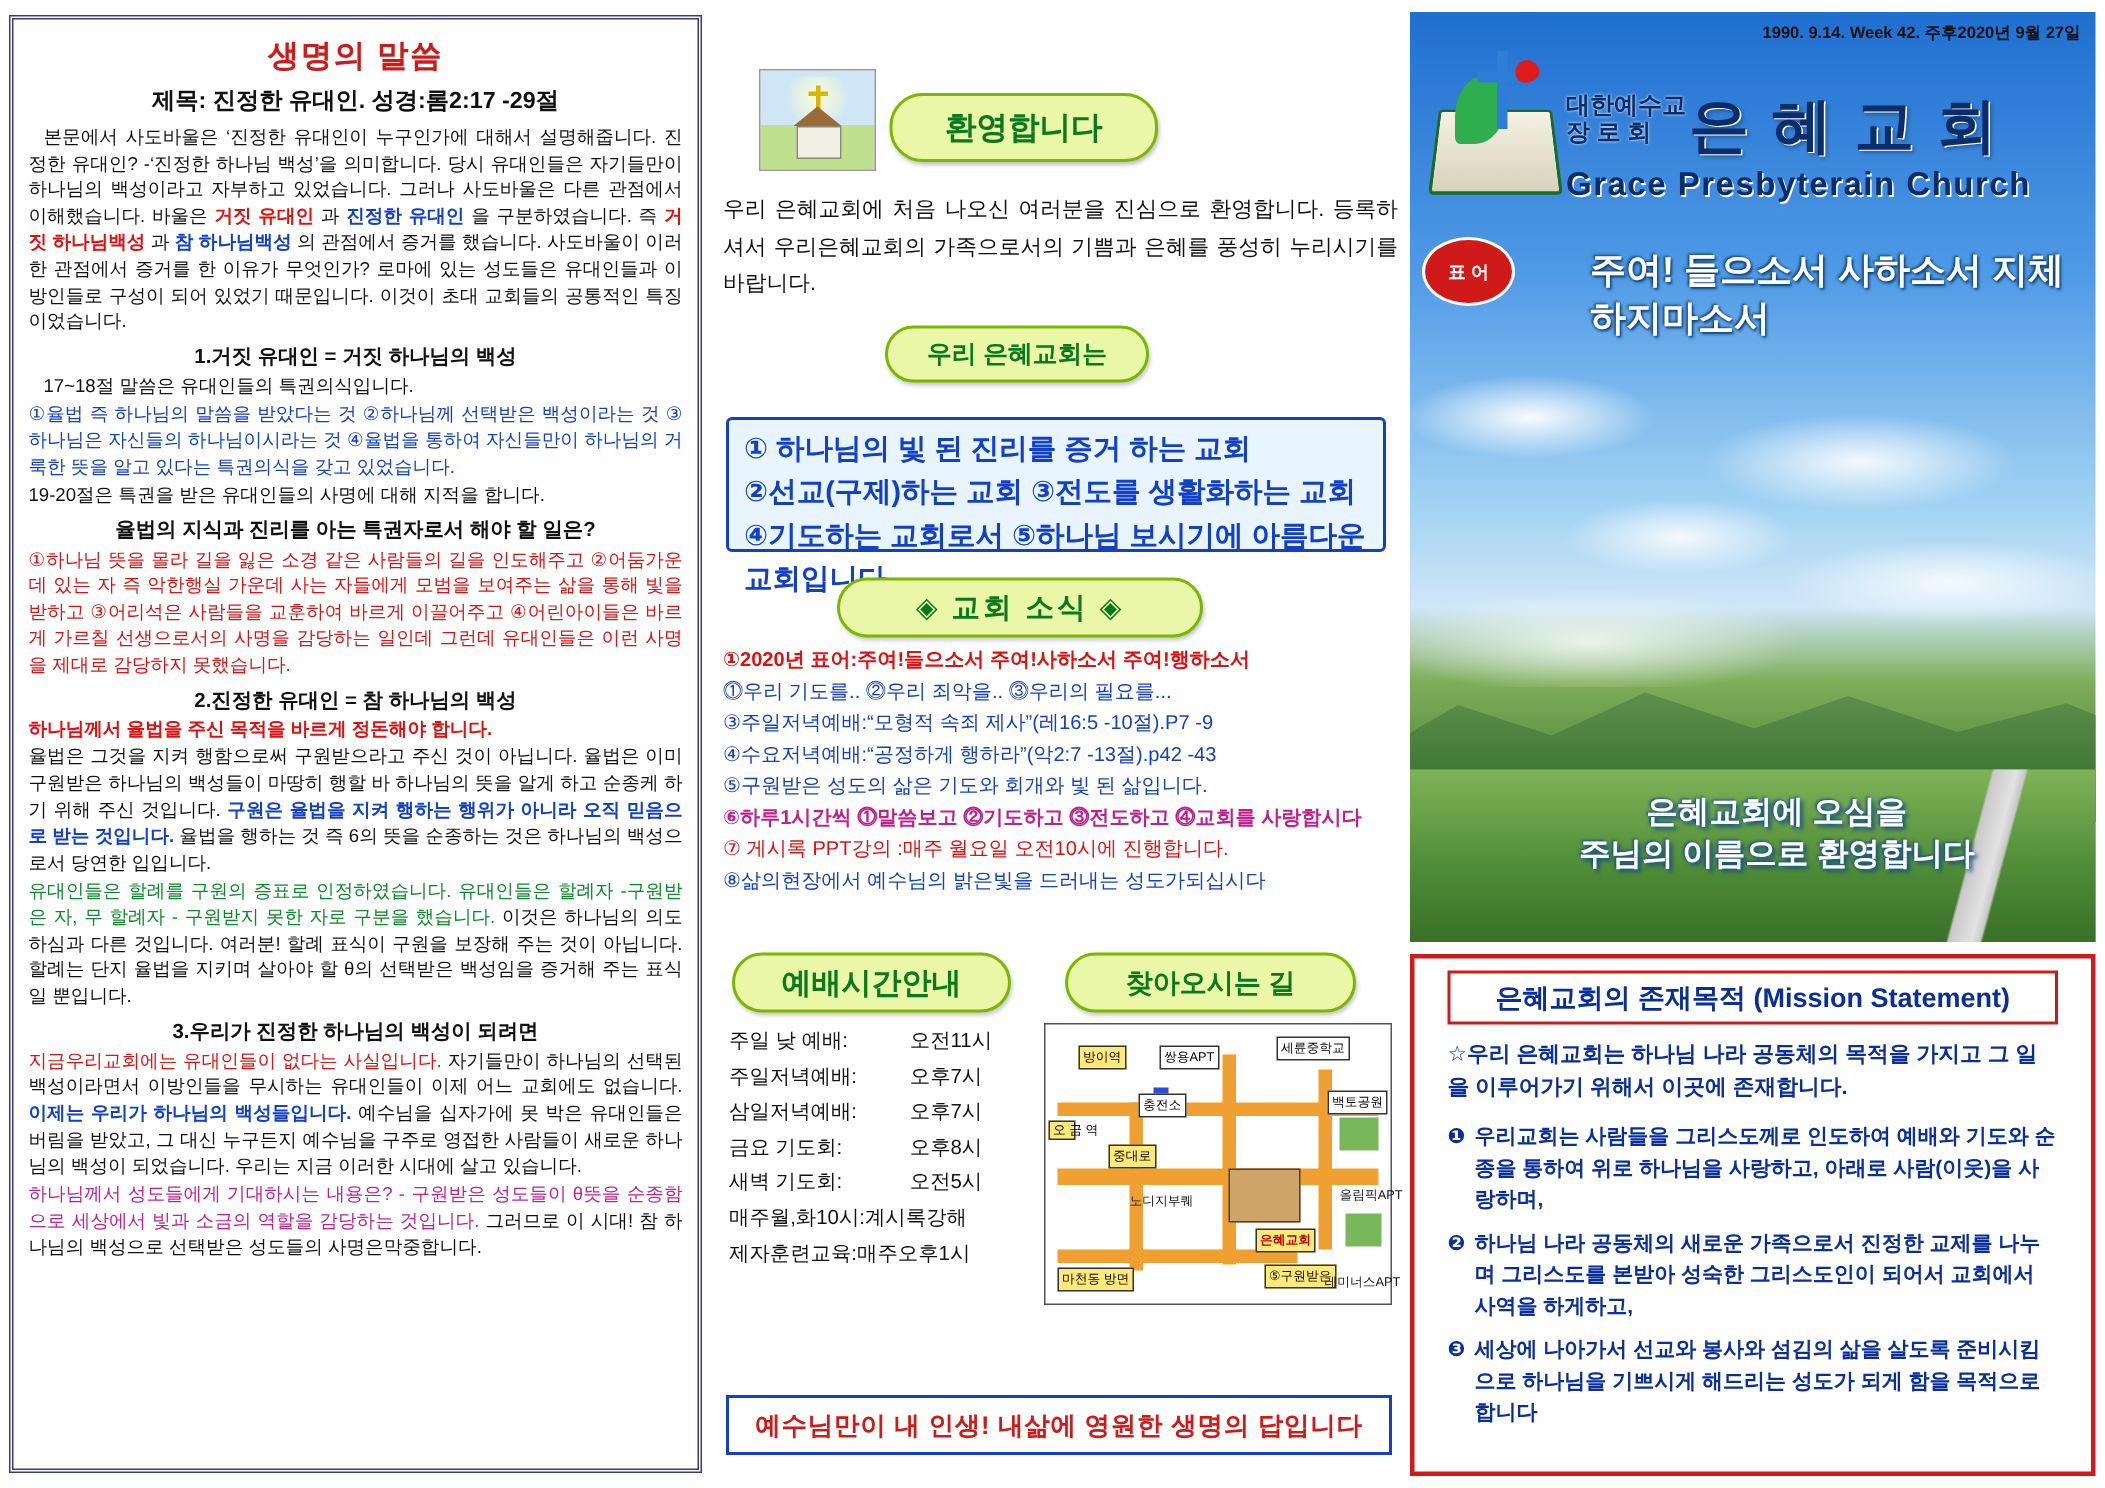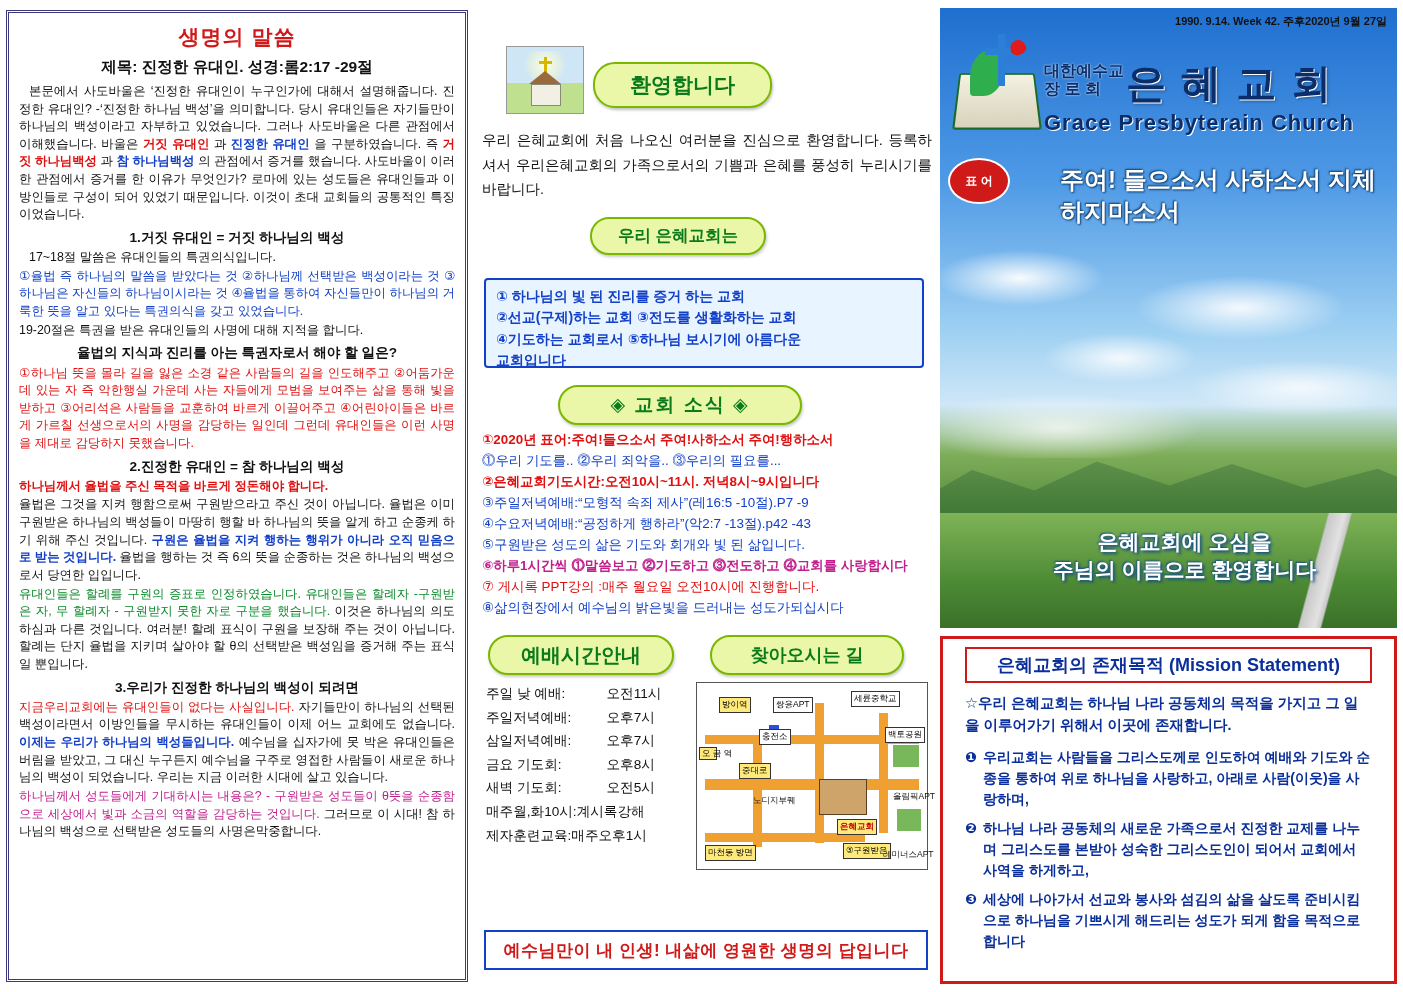--- a/index.html
+++ b/index.html
@@ -50,21 +50,21 @@
   .badge-sm{background:#eaf7a8;border:2px solid #7ab800;border-radius:20px;
     display:flex;align-items:center;justify-content:center;
     color:#0a7a1a;font-weight:bold;box-shadow:1px 2px 3px rgba(0,0,0,.22);}
   .ourchurch-badge{position:absolute;left:112px;top:207px;width:172px;height:34px;font-size:16.5px;}
   .news-badge{position:absolute;left:80px;top:375px;width:240px;height:36px;font-size:19px;letter-spacing:2px;}
   .worship-badge{position:absolute;left:10px;top:625px;width:182px;height:36px;font-size:20px;}
   .way-badge{position:absolute;left:232px;top:625px;width:190px;height:36px;font-size:18px;}
 
   .blue-box{position:absolute;left:6px;top:268px;width:440px;height:90px;
     background:#e8f4ff;border:2px solid #1340c8;border-radius:4px;padding:6px 10px;box-sizing:border-box;
-    color:#1340c8;font-size:14px;line-height:1.52;font-weight:bold;}
+    color:#1340c8;font-size:19px;line-height:1.52;font-weight:bold;}
 
   .news-list{position:absolute;left:4px;top:420px;width:452px;font-size:13.4px;line-height:1.49;}
   .news-list div{margin-bottom:1px;}
 
   .time-table{position:absolute;left:6px;top:672px;width:200px;font-size:13.6px;line-height:1.0;}
   .time-table table{border-collapse:collapse;width:100%;}
   .time-table td{padding:5px 2px;color:#111;}
   .time-table td.lbl{white-space:nowrap;}
 
   .map-box{position:absolute;left:218px;top:672px;width:230px;height:186px;
@@ -206,21 +206,20 @@
       <div>②선교(구제)하는 교회 ③전도를 생활화하는 교회</div>
       <div>④기도하는 교회로서 ⑤하나님 보시기에 아름다운</div>
       <div>교회입니다</div>
     </div>
 
     <div class="badge-sm news-badge">◈  교회  소식  ◈</div>
 
     <div class="news-list">
       <div class="red bold">①2020년 표어:주여!들으소서 주여!사하소서 주여!행하소서</div>
       <div class="blue">⓵우리 기도를..   ⓶우리 죄악을..  ⓷우리의 필요를...</div>
-      <div class="red bold">②은혜교회기도시간:오전10시~11시. 저녁8시~9시입니다</div>
       <div class="blue">③주일저녁예배:“모형적 속죄 제사”(레16:5 -10절).P7 -9</div>
       <div class="blue">④수요저녁예배:“공정하게 행하라”(악2:7 -13절).p42 -43</div>
       <div class="blue">⑤구원받은 성도의 삶은 기도와 회개와 빛 된 삶입니다.</div>
       <div class="mag bold">⑥하루1시간씩 ⓵말씀보고 ⓶기도하고 ⓷전도하고 ⓸교회를 사랑합시다</div>
       <div class="red">⑦ 게시록 PPT강의 :매주 월요일 오전10시에 진행합니다.</div>
       <div class="blue">⑧삶의현장에서 예수님의 밝은빛을 드러내는 성도가되십시다</div>
     </div>
 
     <div class="badge-sm worship-badge">예배시간안내</div>
     <div class="badge-sm way-badge">찾아오시는  길</div>

